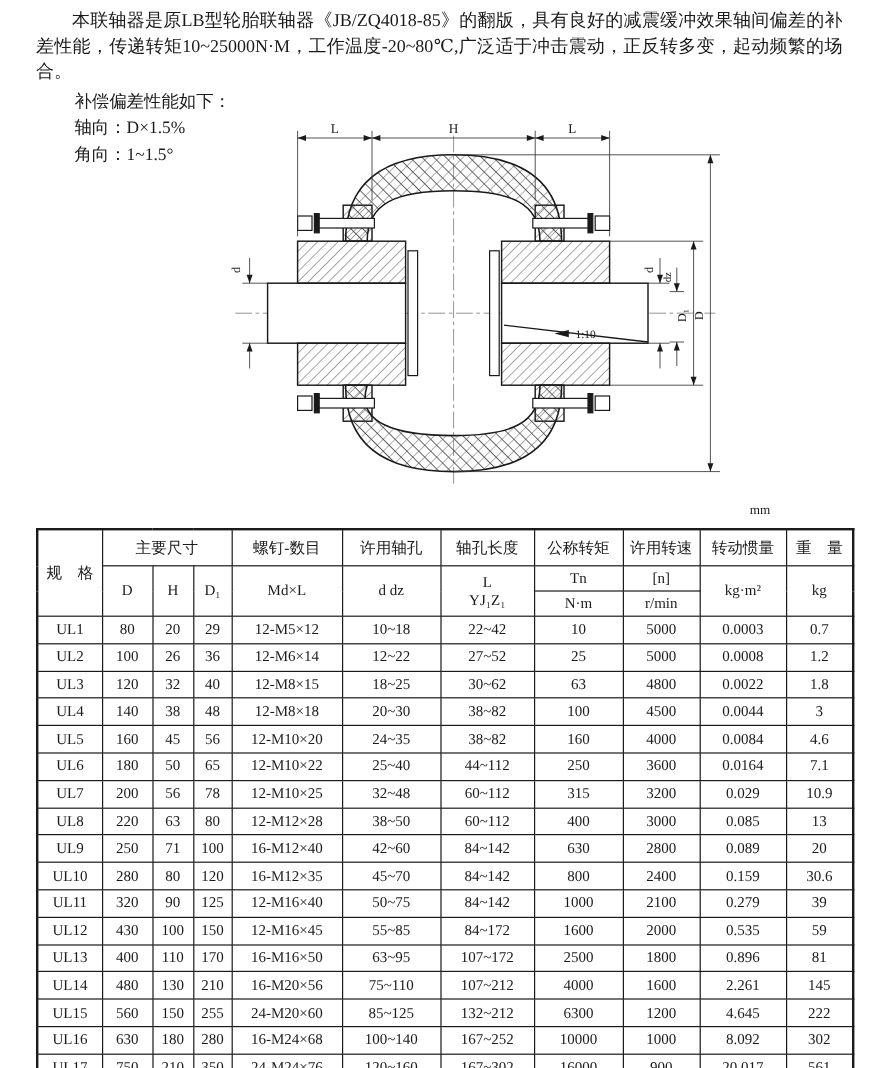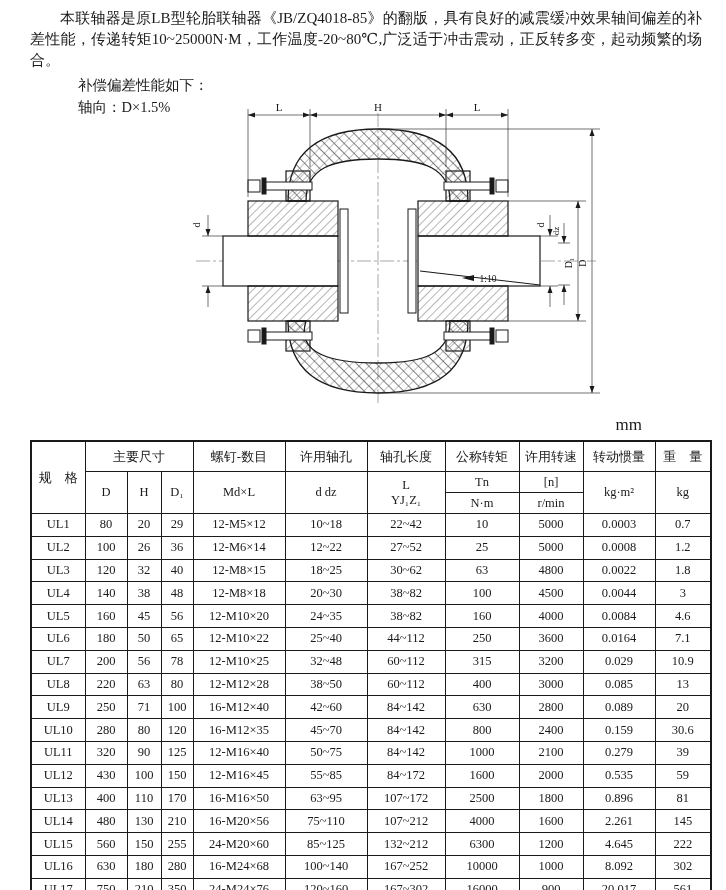--- a/index.html
+++ b/index.html
@@ -8,28 +8,28 @@
     font-family:"Liberation Serif","DejaVu Serif",serif;
     color:#1a1a1a;
   }
   .page{padding:8px 20px 0 30px;position:relative;}
   .intro{
     width:672px;font-size:15px;line-height:21px;
     text-align:justify;text-indent:2em;margin:0;
   }
   .comp{position:relative;width:676px;height:344px;}
   .comp-lines{position:absolute;left:32px;top:3px;font-size:14.5px;line-height:22px;}
-  .comp-lines div{white-space:nowrap;margin-left:16px;}
+  .comp-lines div{white-space:nowrap;}
   .drawing-wrap{position:absolute;left:148px;top:30px;width:436px;height:312px;}
   svg text{font-family:"Liberation Serif","DejaVu Serif",serif;fill:#1a1a1a;}
   .tbl-title{
     position:relative;width:680px;font-size:15px;
     text-align:center;margin:0 0 5px 0;height:20px;line-height:20px;
   }
-  .tbl-title .unit{position:absolute;right:68px;top:0;font-size:17px;}
+  .tbl-title .unit{position:absolute;right:68px;top:0;font-size:11px;}
   table.spec{
     border-collapse:collapse;table-layout:fixed;width:680px;
     border:2px solid #1a1a1a;font-size:12.5px;
   }
   table.spec th,table.spec td{
     border:1px solid #1a1a1a;text-align:center;vertical-align:middle;
     padding:0;font-weight:normal;overflow:hidden;white-space:nowrap;
   }
   table.spec thead tr.hr1 th{height:29px;font-size:13px;}
   table.spec thead tr.hr2 th{height:20px;}
@@ -41,20 +41,21 @@
 <body>
 
 <div class="page">
 
   <p class="intro">本联轴器是原LB型轮胎联轴器《JB/ZQ4018-85》的翻版，具有良好的减震缓冲效果轴间偏差的补差性能，传递转矩10~25000N·M，工作温度-20~80℃,广泛适于冲击震动，正反转多变，起动频繁的场合。</p>
 
   <div class="comp">
     <div class="comp-lines">
       <div>补偿偏差性能如下：</div>
       <div>轴向：D×1.5%</div>
+      <div>角向：1~1.5°</div>
     </div>
 
     <div class="drawing-wrap">
       <svg width="436" height="312" viewBox="0 0 436 312">
         <defs>
           <pattern id="h1" width="6" height="6" patternUnits="userSpaceOnUse" patternTransform="rotate(45)">
             <line x1="0" y1="0" x2="0" y2="6" stroke="#454545" stroke-width="0.8"></line>
           </pattern>
           <pattern id="h2" width="7" height="7" patternUnits="userSpaceOnUse" patternTransform="rotate(45)">
             <line x1="0" y1="0" x2="0" y2="7" stroke="#4a4a4a" stroke-width="0.7"></line>

